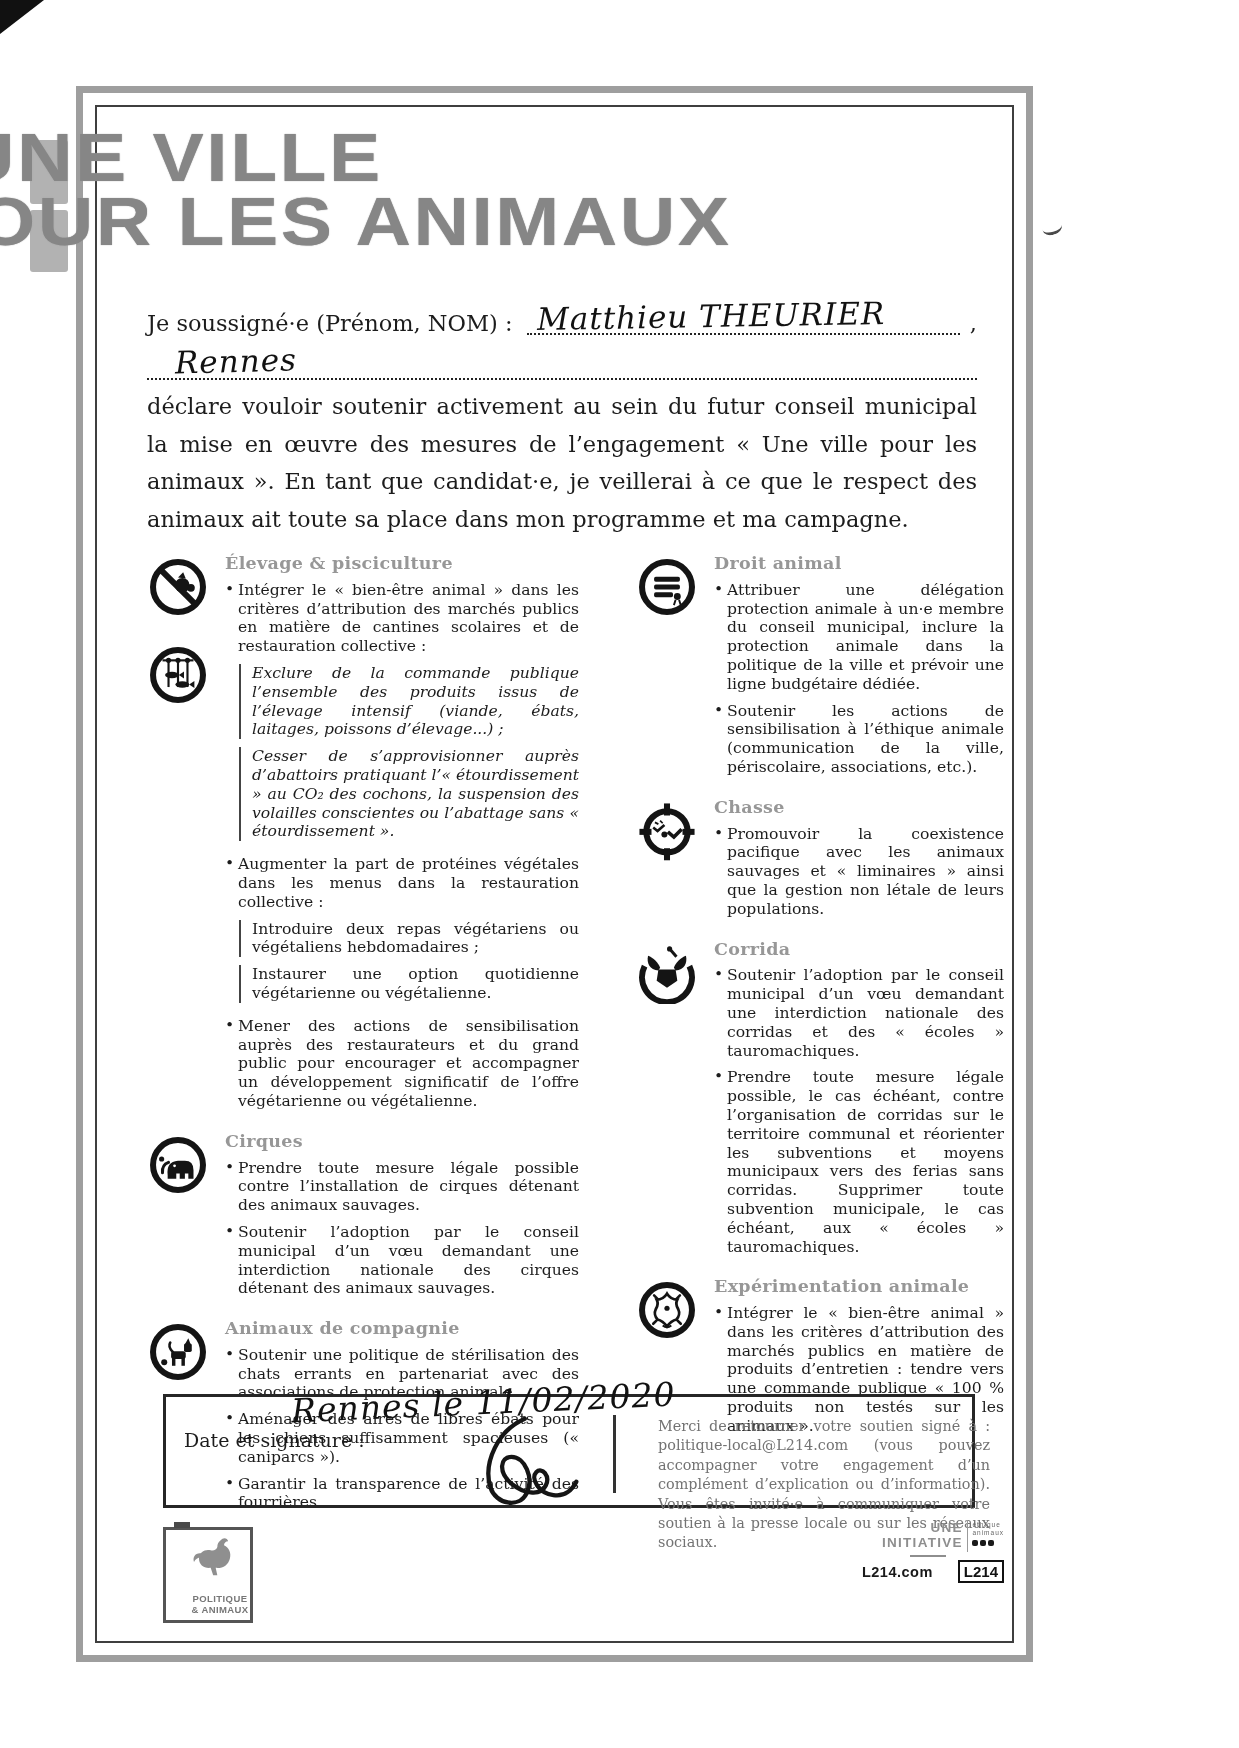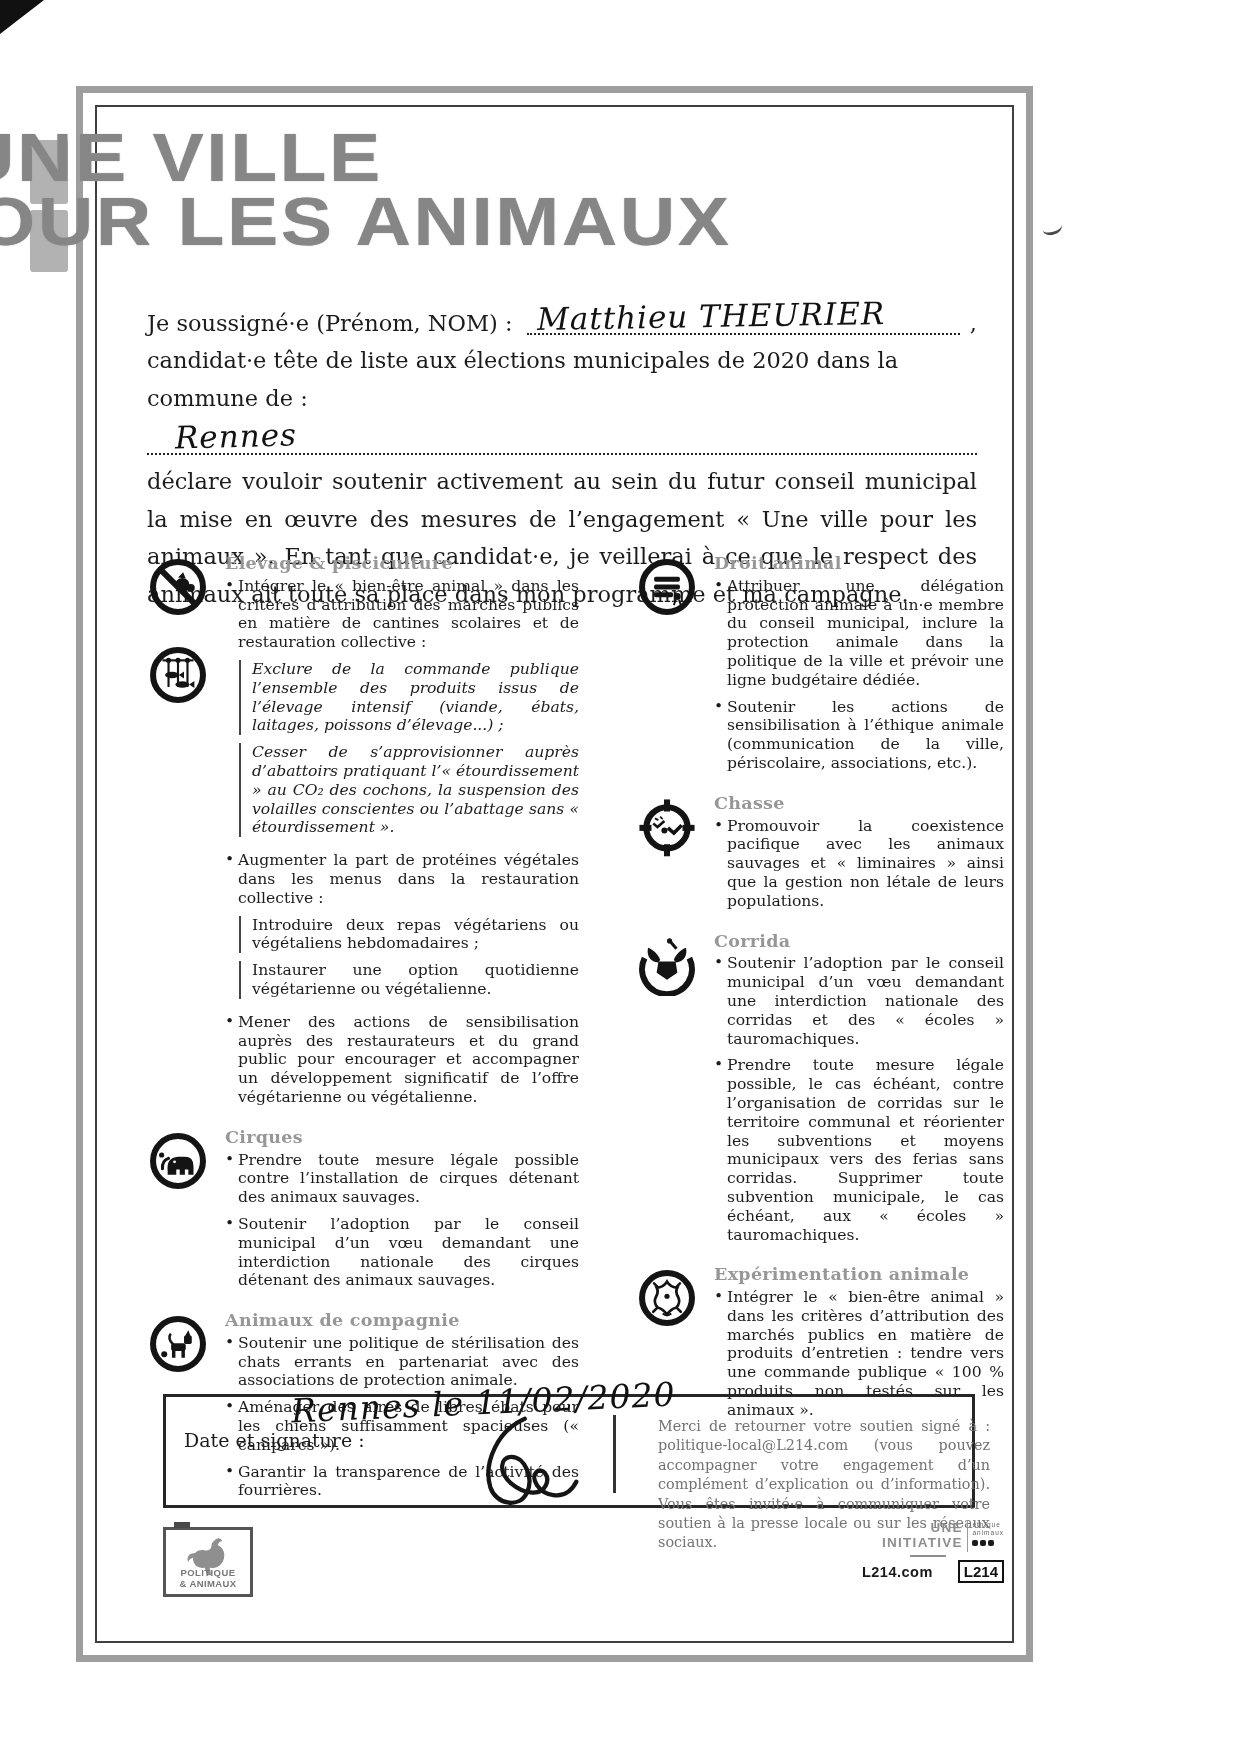--- a/index.html
+++ b/index.html
@@ -42,39 +42,39 @@
   
   #col-left{position:absolute;left:147px;top:554px;width:432px;}
   #col-right{position:absolute;left:636px;top:554px;width:368px;}
   .section{display:grid;grid-template-columns:78px 1fr;margin-bottom:13px;}
   .icon-col{display:flex;flex-direction:column;padding-top:2px;}
   .icon{width:62px;height:62px;}
   .icon + .icon{margin-top:26px;}
   .sec-heading{font-size:17.5px;font-weight:bold;color:#979797;letter-spacing:.3px;margin-bottom:4px;}
   .txt{font-size:15.6px;line-height:18.8px;text-align:justify;}
   .item{margin-bottom:8px;}
-  .bullet{position:relative;padding-left:13px;}
+  .bullet{position:relative;padding-left:13px;margin-top:8px;}
   .bullet::before{content:"\2022";position:absolute;left:0;top:-1px;}
   .sub{margin-left:14px;padding-left:11px;border-left:2.5px solid #444;}
   .sub-italic{font-style:italic;}
   .gap-lg{margin-top:14px;}
 
   
   #sig-box{position:absolute;left:163px;top:1394px;width:812px;height:114px;
         border:3px solid #262626;box-sizing:border-box;}
   .sig-label{position:absolute;left:18px;top:32px;font-size:19px;}
   .hw-date{position:absolute;left:125px;top:-14px;font-size:33px;transform:rotate(-2.5deg);}
   .sig-svg{position:absolute;left:300px;top:16px;}
   .sig-divider{position:absolute;left:447px;top:18px;width:2.5px;height:78px;background:#333;}
   .sig-notice{position:absolute;left:492px;top:20px;width:332px;font-size:14.4px;
         line-height:19.4px;color:#737373;text-align:justify;}
 
   
-  #logo-pa{position:absolute;left:163px;top:1527px;width:90px;height:70px;
-        border:3.5px solid #555;box-sizing:border-box;text-align:center;}
+  #logo-pa{position:absolute;left:163px;top:1527px;width:90px;height:96px;
+        border:3.5px solid #555;box-sizing:border-box;text-align:center;padding-left:12px;}
   .pa-tab{position:absolute;left:8px;top:-8px;width:16px;height:6px;background:#4a4a4a;}
   .pa-text{position:absolute;bottom:5px;width:100%;font-family:"Liberation Sans",sans-serif;
         font-size:9.5px;font-weight:bold;color:#777;letter-spacing:.4px;line-height:11px;}
   #logo-l214{position:absolute;left:852px;top:1520px;width:152px;
         font-family:"Liberation Sans",sans-serif;}
   .l214-top{display:flex;justify-content:flex-end;gap:4px;}
   .l214-une{text-align:right;font-size:13.5px;font-weight:bold;color:#8e8e8e;
         letter-spacing:1.3px;line-height:15px;}
   .l214-vert{width:1.5px;background:#9a9a9a;height:32px;}
   .l214-eth{font-size:6.5px;color:#666;letter-spacing:1px;line-height:8px;padding-top:1px;}
@@ -105,21 +105,20 @@
   </header>
 
   <section id="intro">
     <div class="form-line">
       <span class="label">Je soussigné·e (Prénom, NOM) :</span>
       <span class="dotted-fill">
         <span class="handwriting hw-name">Matthieu THEURIER</span>
       </span>
       <span>,</span>
     </div>
-    <div>candidat·e tête de liste aux élections municipales de 2020 dans la commune de :</div>
     <div class="dotted-line">
       <span class="handwriting hw-commune">Rennes</span>
     </div>
     <p class="declaration" style="margin:0;">déclare vouloir soutenir activement au sein du futur conseil municipal la mise en œuvre des mesures de l’engagement « Une ville pour les animaux ». En tant que candidat·e, je veillerai à ce que le respect des animaux ait toute sa place dans mon programme et ma campagne.</p>
   </section>
 
   <div id="col-left">
 
     <div class="section">
       <div class="icon-col">

